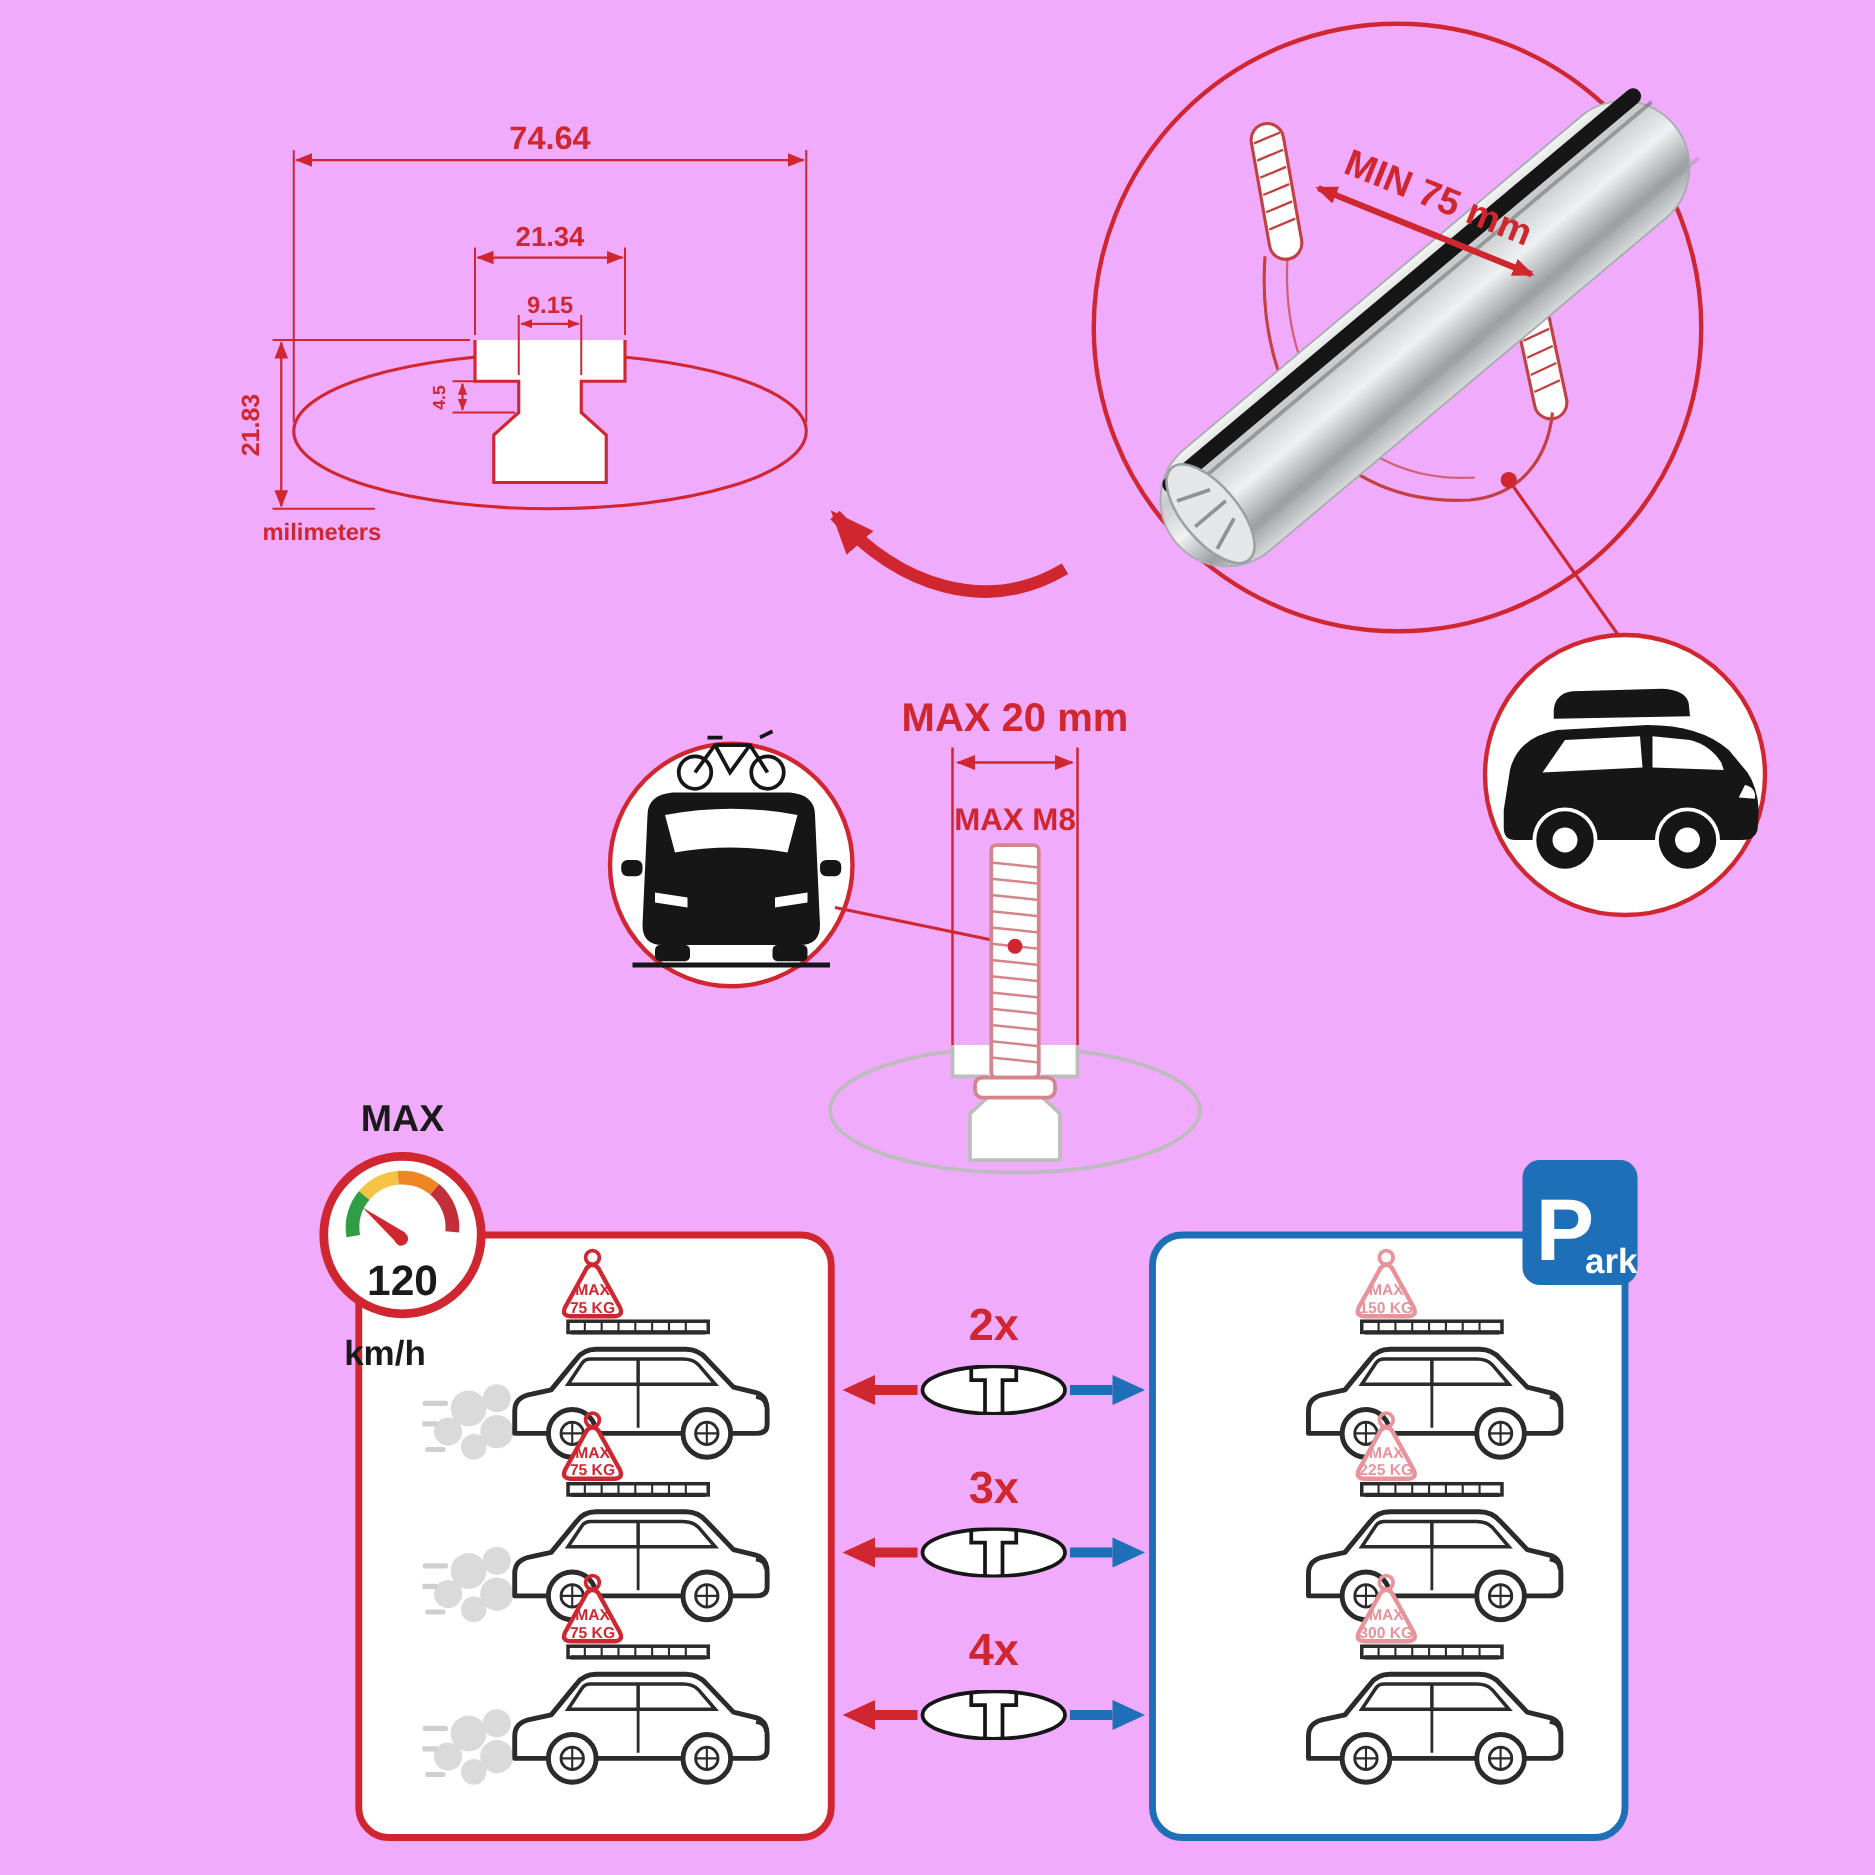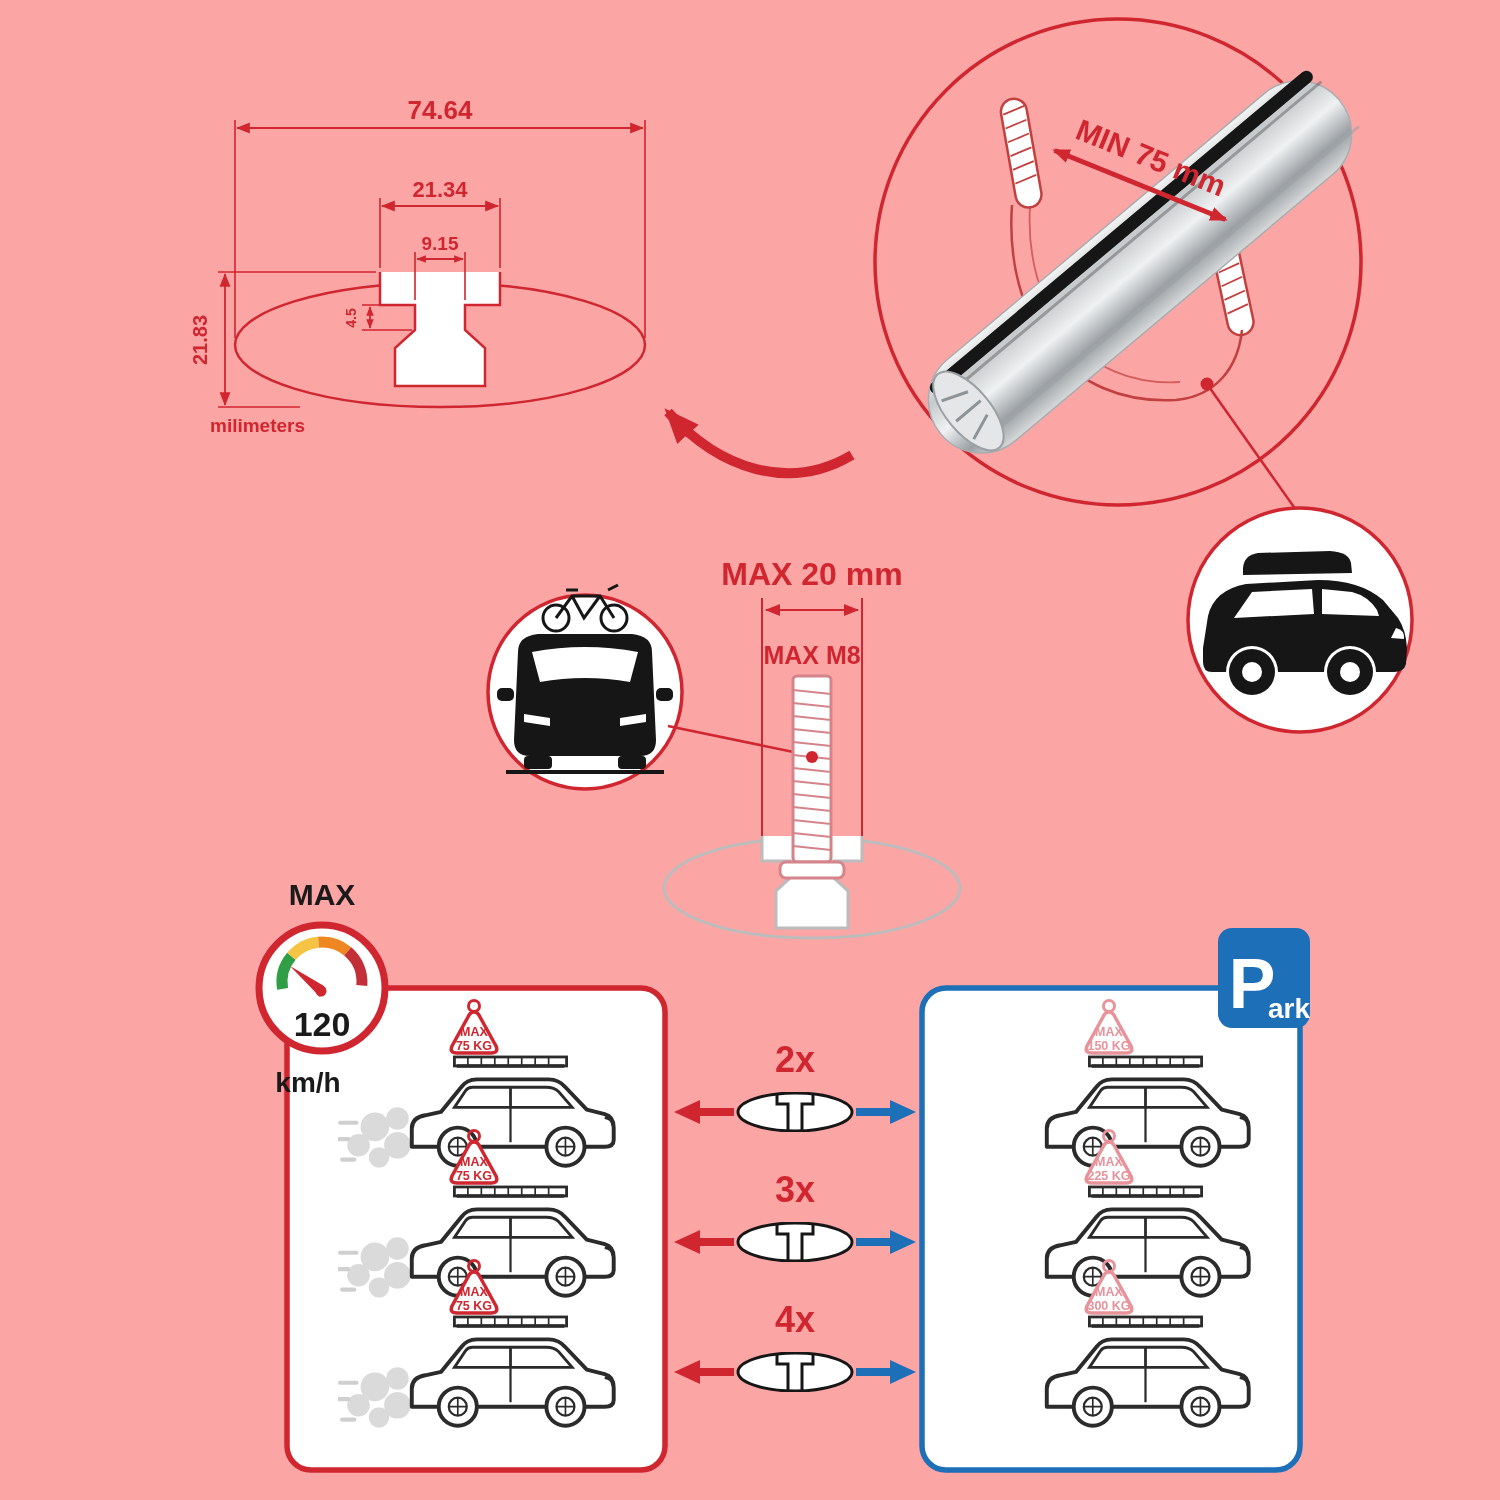--- a/index.html
+++ b/index.html
@@ -1,21 +1,21 @@
 <!DOCTYPE html>
 <html style="--c-red: #cf2630; --c-blue: #1d6fb8; --c-pink: #e8929a; --c-dark: #1a1a1a; --c-gray: #bcbcbc; --c-gauge_green: #2f9e44; --c-gauge_yellow: #f6c445; --c-gauge_orange: #ee8722; --c-gauge_red: #c22f38;"><head>
 <meta charset="utf-8">
 <style>
   *{box-sizing:border-box}
   html,body{margin:0;padding:0;background:#fff}
   :root{
     --c-red:#cf2630;--c-blue:#1d6fb8;--c-pink:#e8929a;--c-dark:#1a1a1a;--c-gray:#bcbcbc;
     --c-gauge_green:#2f9e44;--c-gauge_yellow:#f6c445;--c-gauge_orange:#ee8722;--c-gauge_red:#c22f38
   }
-  .canvas{position:relative;width:1500px;height:1500px;background:#fca5a5;font-family:"Liberation Sans",sans-serif}
+  .canvas{position:relative;width:1500px;height:1500px;background:#f0abfc;font-family:"Liberation Sans",sans-serif}
   svg text{font-family:"Liberation Sans","DejaVu Sans",sans-serif;font-weight:700}
   .stroke-red{stroke:var(--c-red)}
   .fill-red{fill:var(--c-red)}
   .t-red{fill:var(--c-red)}
   .stroke-blue{stroke:var(--c-blue)}
   .fill-blue{fill:var(--c-blue)}
   .t-dark{fill:var(--c-dark)}
   .t-pink{fill:var(--c-pink)}
   .stroke-gray{stroke:var(--c-gray)}
   .g-green{stroke:var(--c-gauge_green)}

